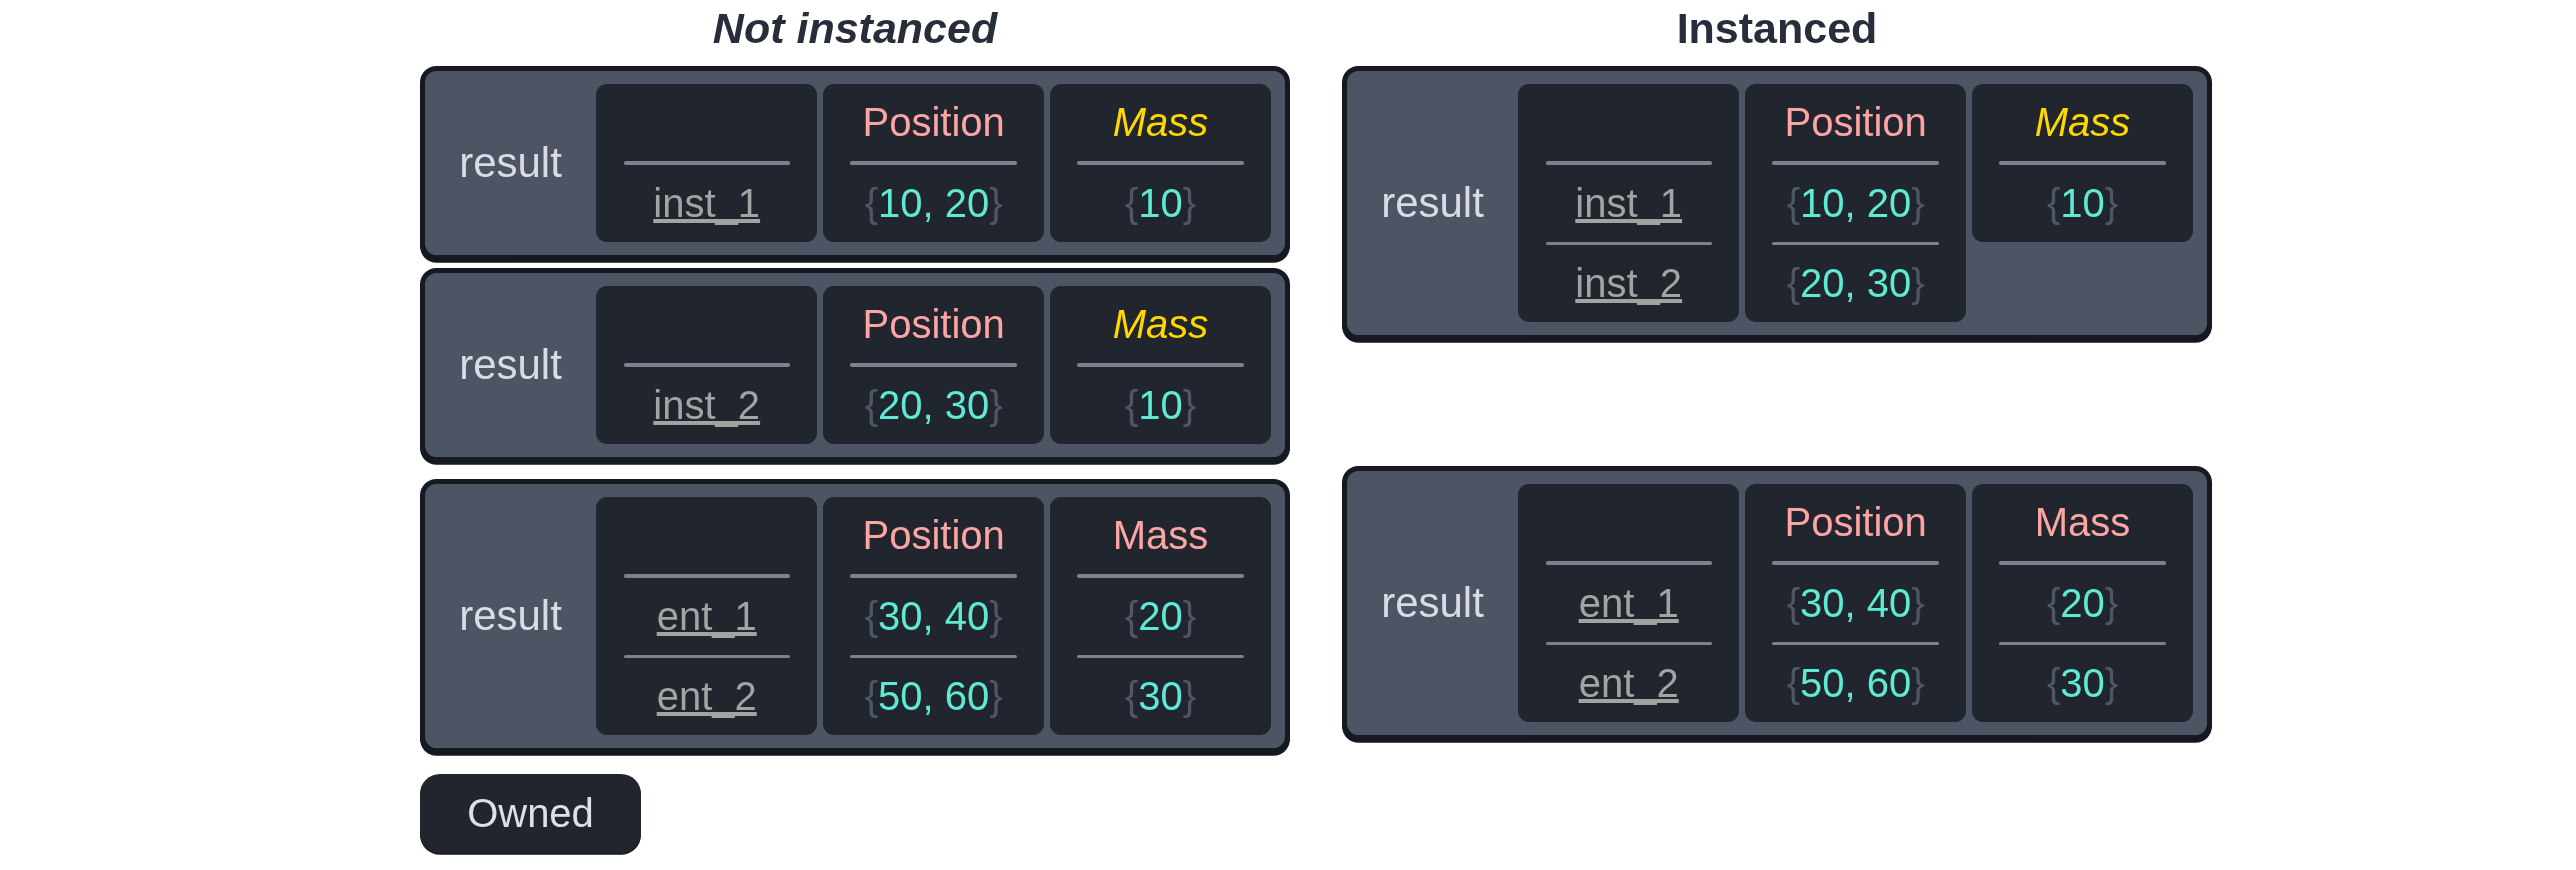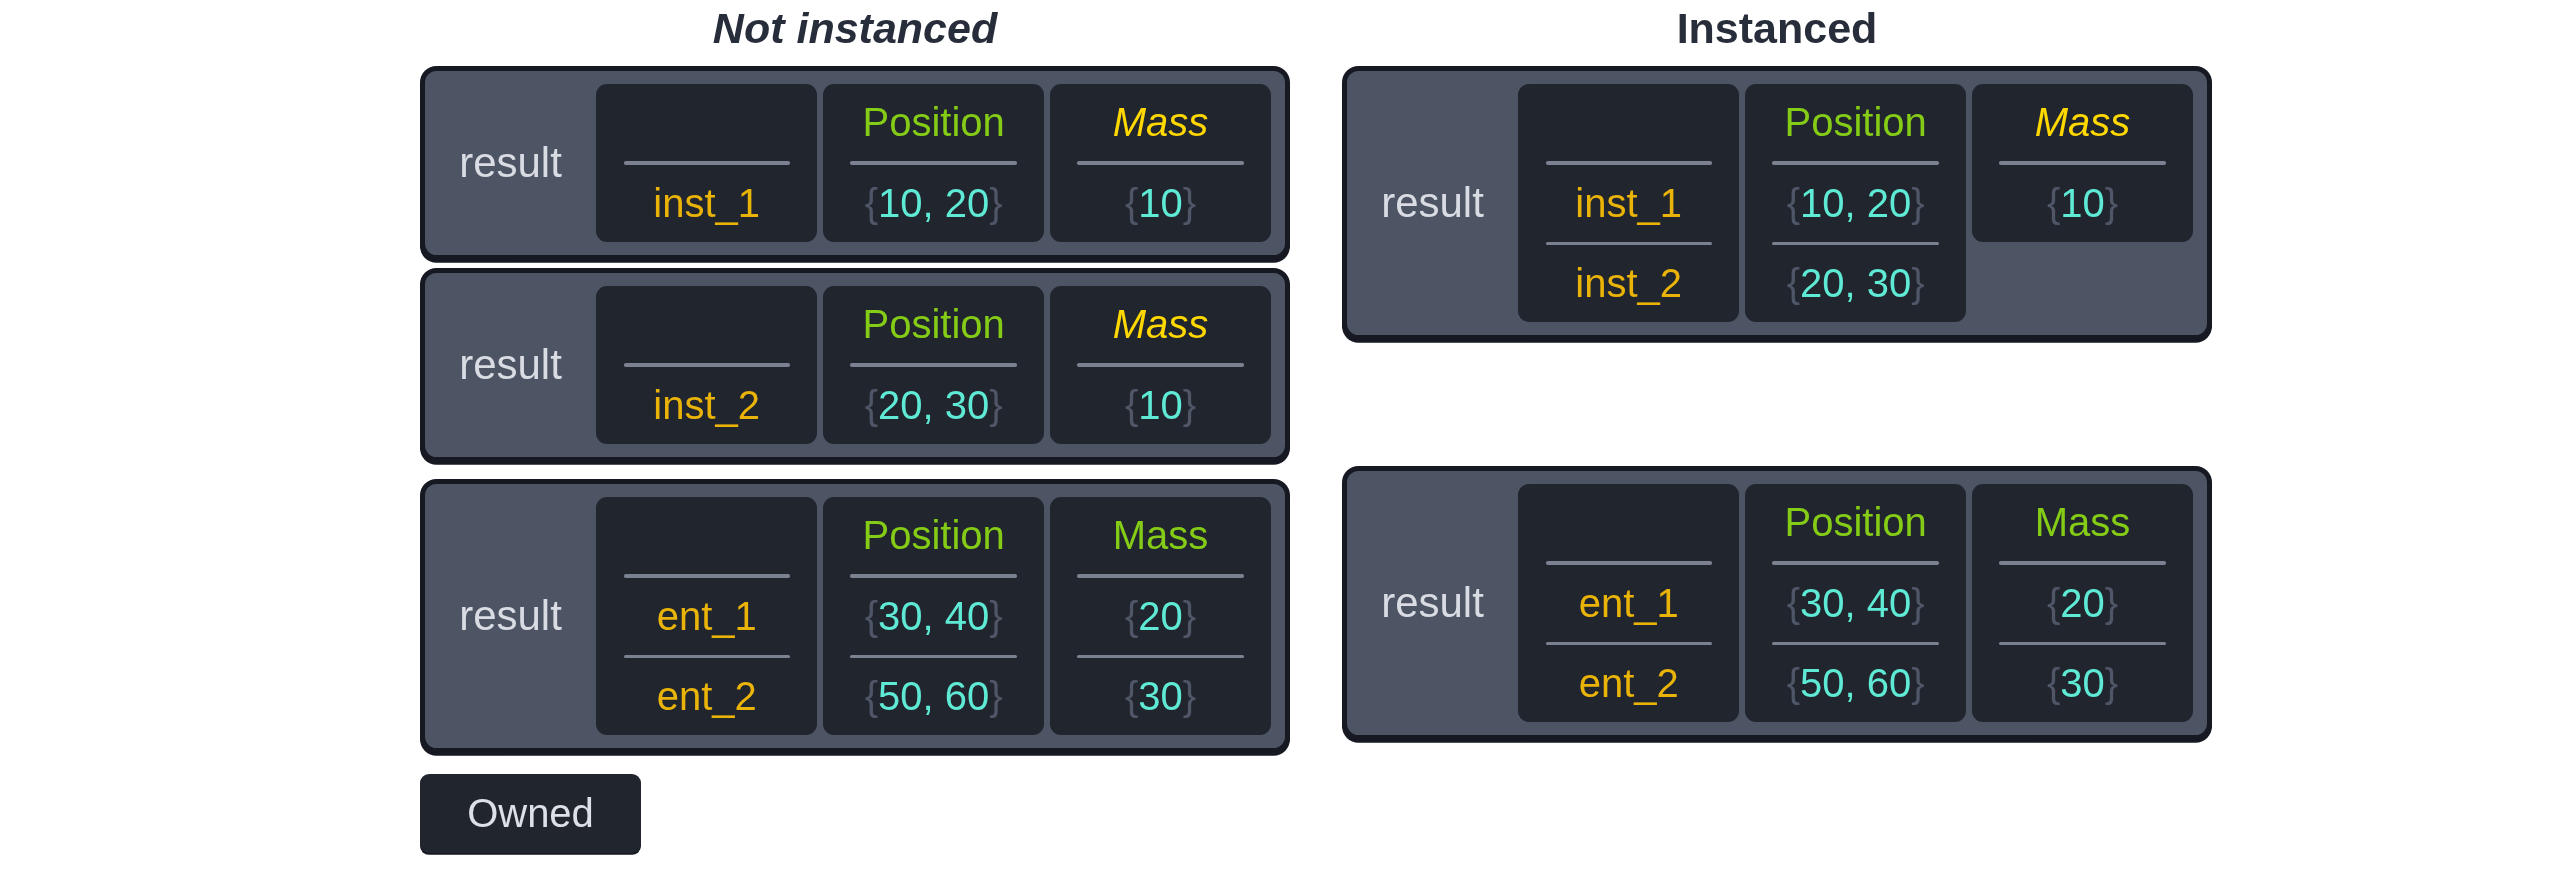--- a/index.html
+++ b/index.html
@@ -41,43 +41,43 @@
   .cells{
     flex:1;display:flex;gap:5.5px;align-items:flex-start;
   }
   .cell{
     flex:1;background:#21252e;border-radius:11px;
     display:flex;flex-direction:column;
   }
   .hdr{
     height:77px;flex:0 0 77px;
     display:flex;align-items:center;justify-content:center;
-    font-size:40px;color:#84cc16;
+    font-size:40px;color:#fca5a5;
   }
   .hdr.shared{color:#ffd800;font-style:italic;}
   .hline{
     flex:0 0 3.7px;height:3.7px;
     background:#7a8190;border-radius:1.8px;
     margin:0 27.5px;
   }
   .val{
     height:77px;flex:0 0 77px;
     display:flex;align-items:center;justify-content:center;
     font-size:40px;white-space:pre;
   }
-  .ent{color:#eab308;}
+  .ent{color:#a3a3a3;text-decoration:underline;}
   .num{color:#5eead4;}
   .brace{color:#4e5667;}
 
   .legend{
     position:absolute;left:420px;top:774px;
     display:flex;gap:13.8px;
   }
   .lbox{
-    height:79px;background:#21252e;border-radius:9px;
+    height:79px;background:#21252e;border-radius:20px;
     display:flex;align-items:center;justify-content:center;
     font-size:40px;
     box-shadow:0 1.8px 0 0 #161922;
   }
   .lbox.owned{width:221px;color:#dde0e7;}
   .lbox.shared{width:227px;color:#ffd800;font-style:italic;}
 </style>
 </head>
 <body>
 

